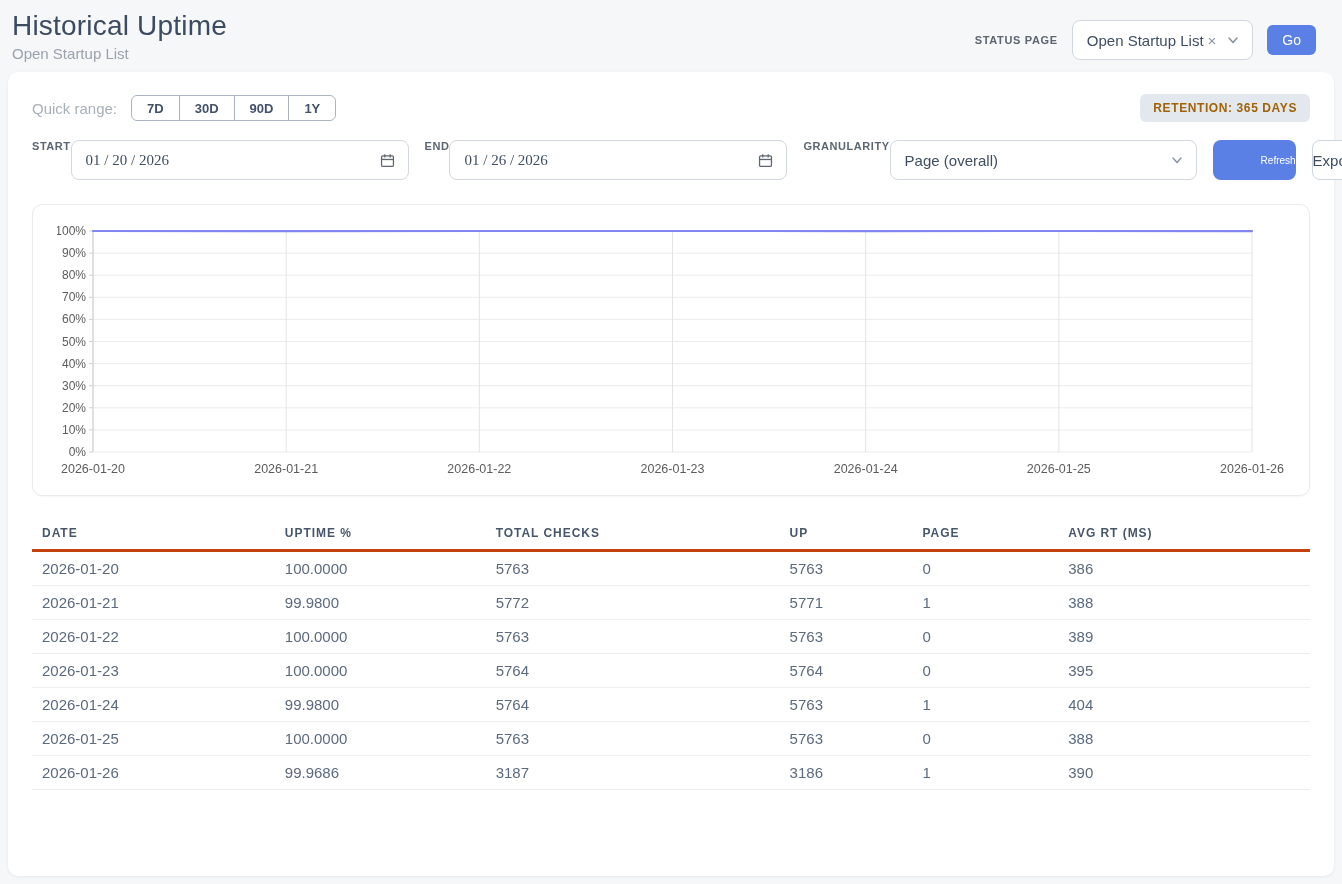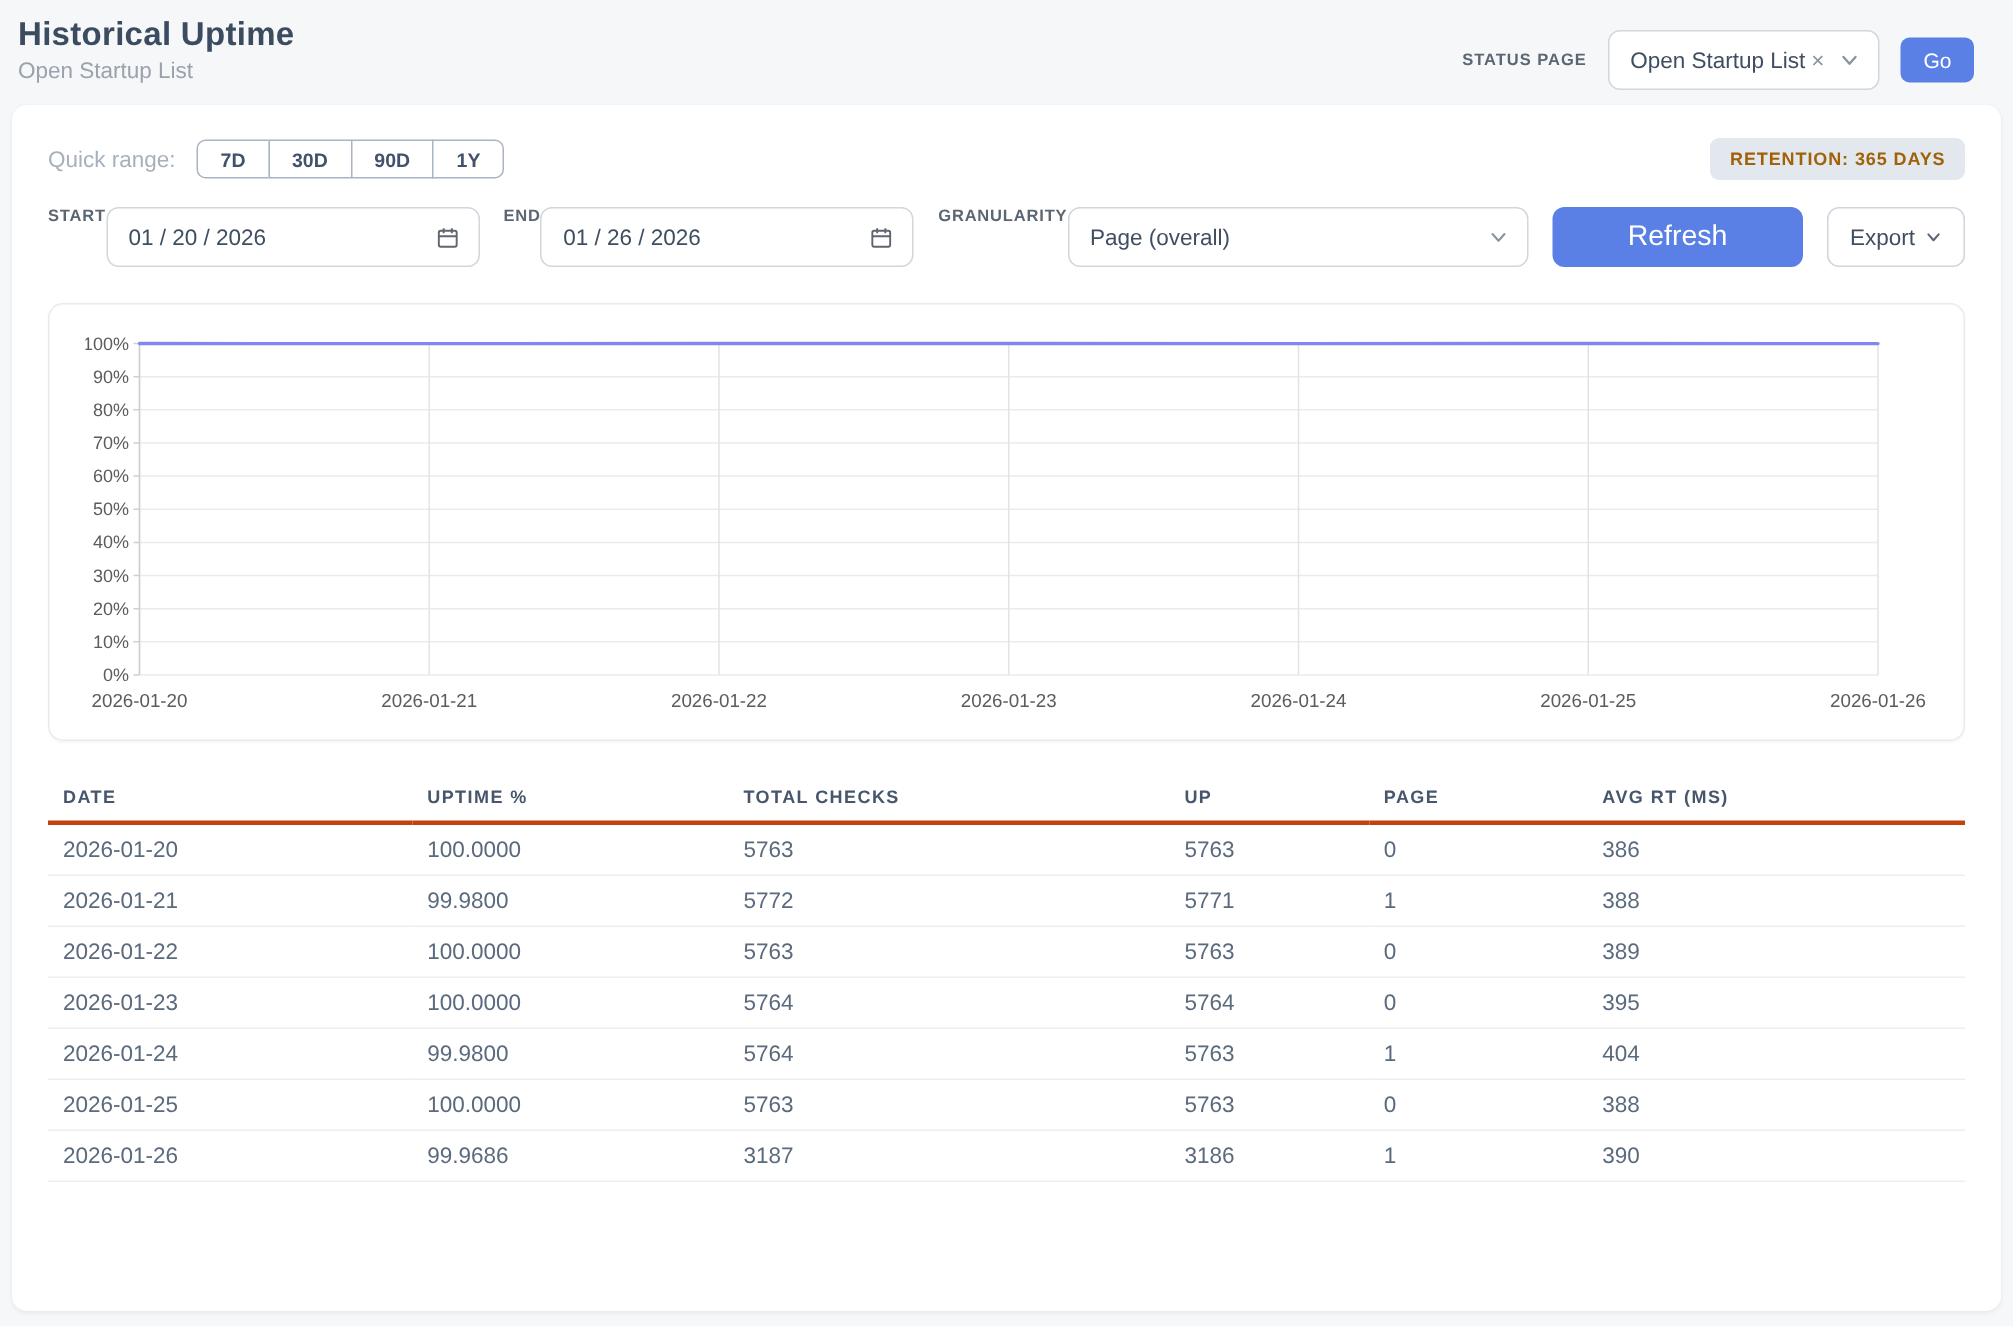--- a/index.html
+++ b/index.html
@@ -1,20 +1,20 @@
 <!DOCTYPE html>
 <html><head>
 <meta charset="utf-8">
 <style>
   * { margin:0; padding:0; box-sizing:border-box; }
   html,body { width:1342px; height:884px; background:#f6f7f9; font-family:"Liberation Sans", sans-serif; color:#3f4e61; overflow:hidden; }
 
   
   .top-header { display:flex; justify-content:space-between; align-items:flex-start; padding:10px 26px 8px 12px; }
-  .title-block h1 { font-size:22px; font-weight:700; color:#3c4c60; letter-spacing:.2px; }
+  .title-block h1 { font-size:28px; font-weight:400; color:#3c4c60; letter-spacing:.2px; }
   .title-block .subtitle { font-size:15px; color:#9aa2ae; margin-top:3px; }
   .statuspage-area { display:flex; align-items:center; gap:14px; margin-top:10px; }
   .sp-label { font-size:11px; font-weight:600; color:#5b6672; letter-spacing:.06em; }
   .sp-select { display:flex; align-items:center; background:#fff; border:1px solid #d2d7de; border-radius:8px; height:40px; padding:0 12px 0 14px; cursor:pointer; gap:2px; }
   .sp-select .sp-value { font-size:15px; color:#3f4e61; }
   .sp-clear { color:#8a93a0; font-size:15px; padding:0 2px; cursor:pointer; }
   .chev { width:14px; height:14px; display:inline-block; margin-left:6px; }
   .btn-go { background:#5a80e6; color:#fff; border:none; border-radius:6px; height:30px; padding:0 15px; font-size:14px; font-family:inherit; cursor:pointer; }
 
   
@@ -26,24 +26,24 @@
   .qr-group { display:flex; }
   .qr-btn { background:#fff; border:1px solid #aab4c0; color:#42526a; font-size:13px; font-weight:600; font-family:inherit; height:26px; padding:0 15px; margin-left:-1px; cursor:pointer; }
   .qr-btn:first-child { border-radius:6px 0 0 6px; margin-left:0; }
   .qr-btn:last-child { border-radius:0 6px 6px 0; }
   .retention-badge { background:#e3e8ee; color:#a16207; font-size:12px; font-weight:700; letter-spacing:.05em; border-radius:6px; padding:7px 13px; }
 
   .row-controls { display:flex; align-items:flex-end; gap:16px; margin-top:18px; }
   .field-group { display:flex; flex-direction:row; }
   .field-label { font-size:11px; font-weight:600; color:#5b6672; letter-spacing:.05em; margin-bottom:7px; }
   .input-box { display:flex; align-items:center; justify-content:space-between; border:1px solid #d2d7de; border-radius:8px; height:40px; padding:0 12px 0 14px; background:#fff; font-size:15px; color:#3f4e61; cursor:text; }
-  .w-start,.w-end { width:249px; }
+  .w-start,.w-end { width:338px;font-family:Liberation Serif, serif; }
   .w-gran { width:307px; }
   .select-box { cursor:pointer; }
-  .btn-refresh { background:#5a80e6; color:#fff; border:none; border-radius:8px; width:192px; height:40px; font-size:19px; font-weight:500; font-family:inherit; cursor:pointer; }
+  .btn-refresh { background:#5a80e6; color:#fff; border:none; border-radius:8px; width:192px; height:40px; font-size:10px; font-weight:500; font-family:inherit; cursor:pointer;padding-left:48px; }
   .btn-export { background:#fff; color:#3f4e61; border:1px solid #cfd5dc; border-radius:8px; width:105px; height:40px; font-size:15px; font-family:inherit; cursor:pointer; display:flex; align-items:center; justify-content:center; gap:6px; }
 
   
   .chart-card { margin-top:24px; border:1px solid #e8eaee; border-radius:10px; box-shadow:0 1px 2px rgba(16,24,40,.04); padding:18px 24px 14px 24px; }
   .chart-header { display:flex; justify-content:space-between; align-items:center; margin-bottom:10px; }
   .chart-title { font-size:15.5px; font-weight:700; color:#4a5a6e; }
   .chart-legend { font-size:15px; color:#a2aab6; }
   .chart-body svg { display:block; }
 
   

